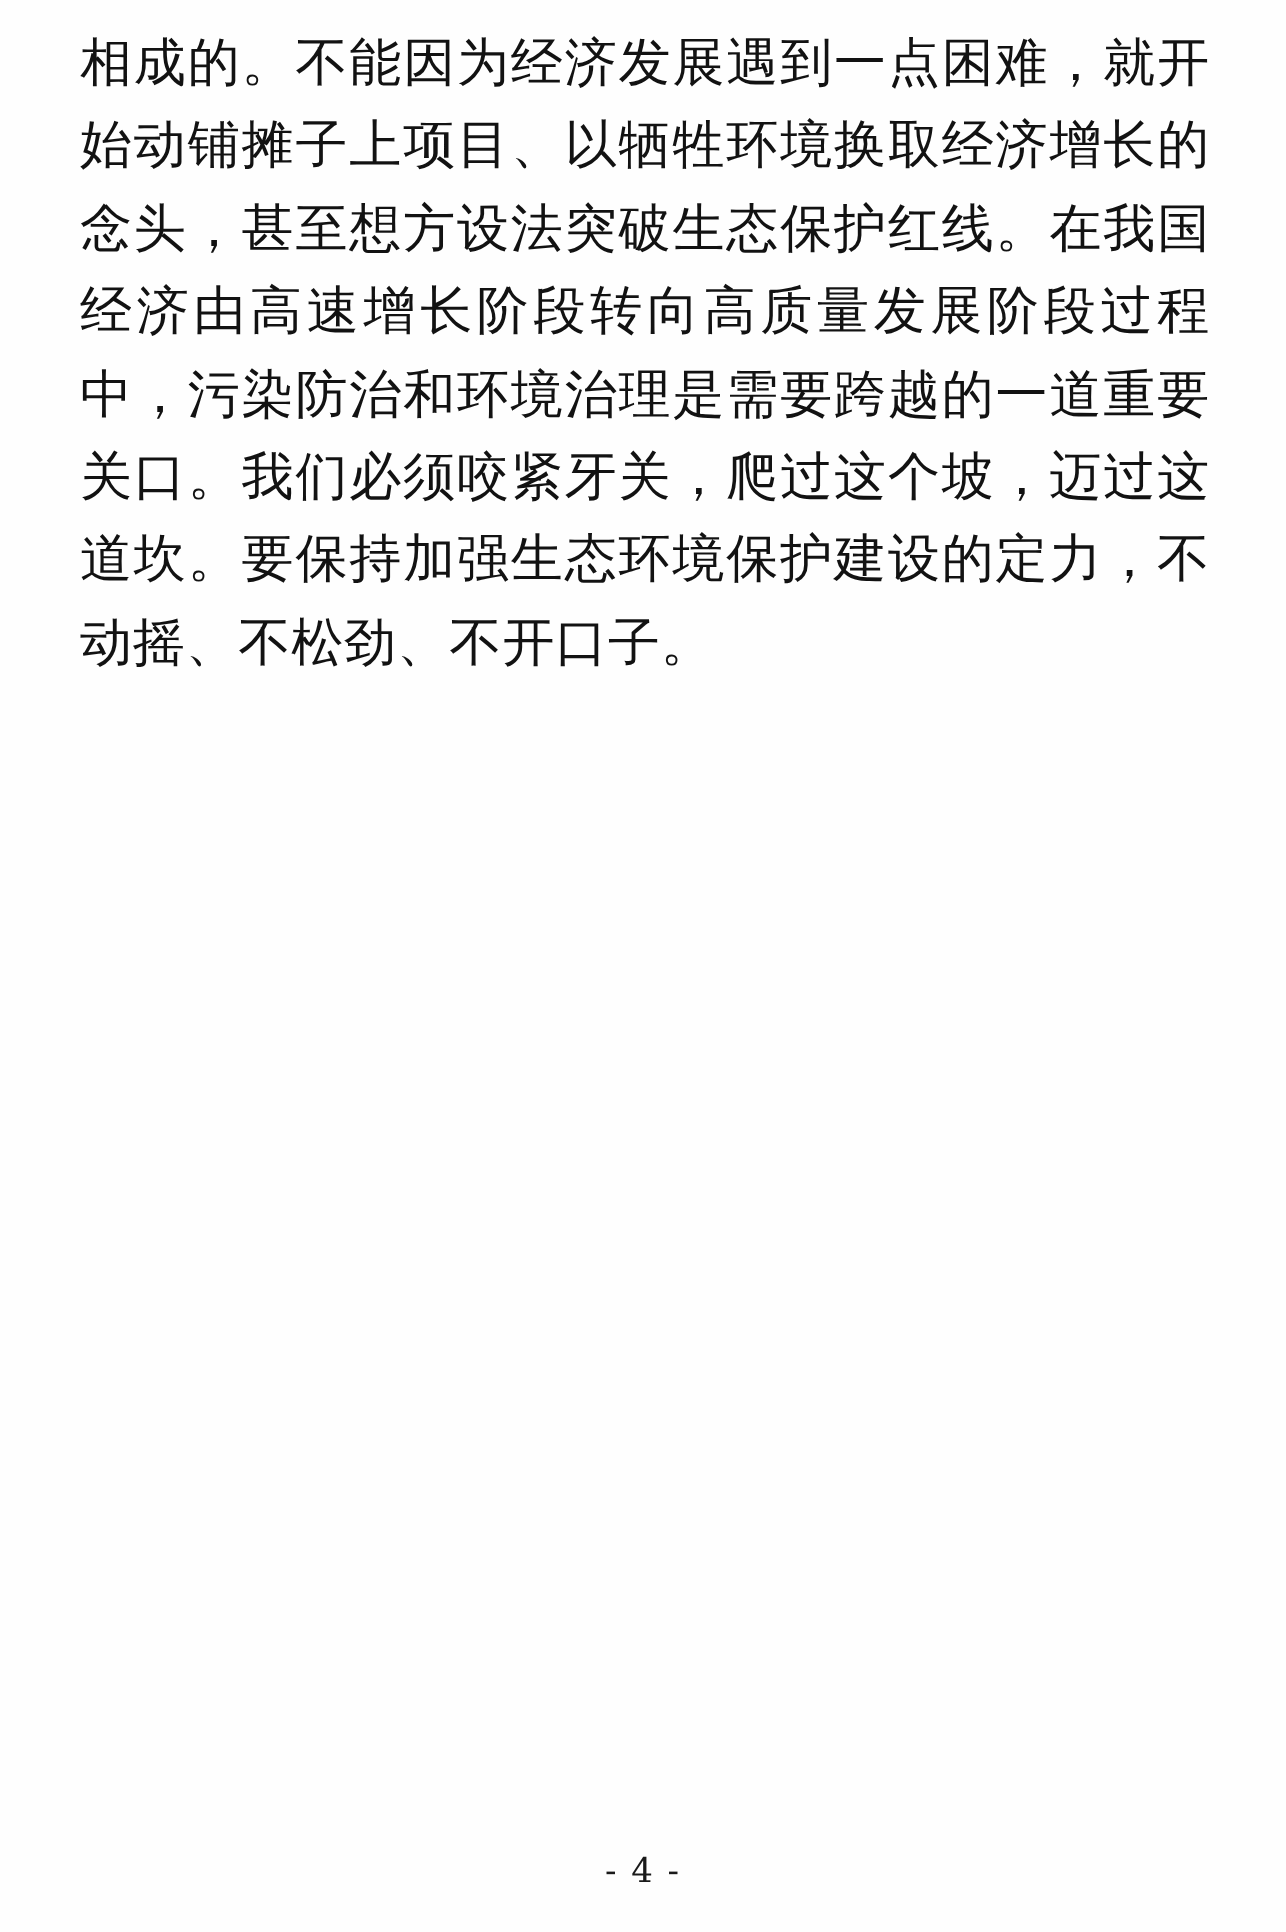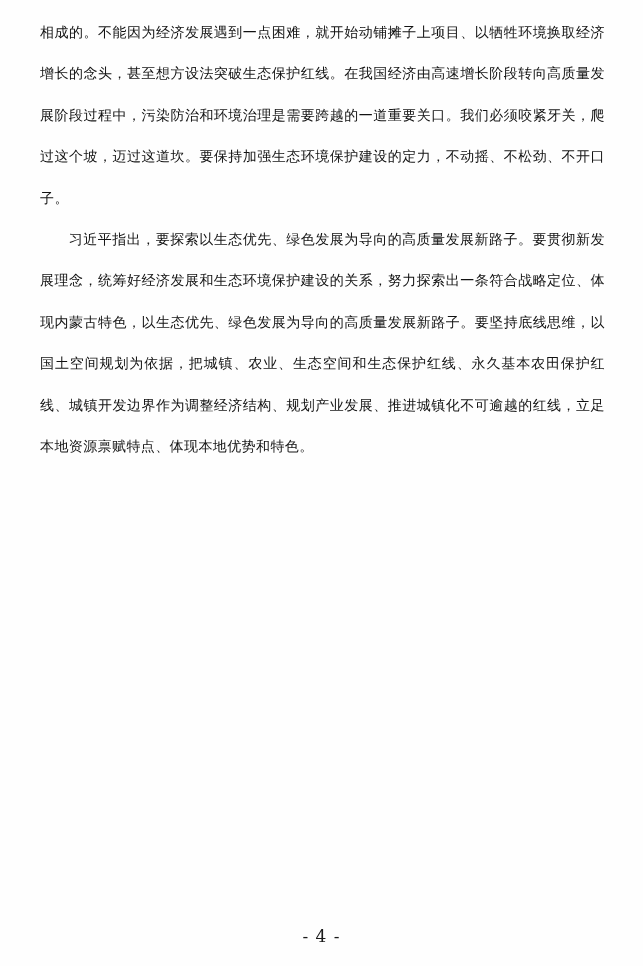--- a/index.html
+++ b/index.html
@@ -19,21 +19,21 @@
     width: 643px;
     height: 966px;
     background: #fefefe;
     box-sizing: border-box;
     padding: 12px 38px 0 40px;
   }
   .doc-body {
     width: 100%;
   }
   .para {
-    font-size: 14px;
+    font-size: 26px;
     line-height: 41.4px;
     text-align: justify;
     text-justify: inter-ideograph;
     letter-spacing: 0.4px;
     margin: 0 0 0 0;
     color: #121212;
     font-weight: 500;
   }
   .para.indent {
     text-indent: 2.05em;
@@ -52,16 +52,15 @@
     color: #1a1a1a;
     font-family: "DejaVu Serif", "Liberation Serif", serif;
   }
 </style>
 </head>
 <body>
 
 <div class="page">
   <div class="doc-body">
     <p class="para">相成的。不能因为经济发展遇到一点困难，就开始动铺摊子上项目、以牺牲环境换取经济增长的念头，甚至想方设法突破生态保护红线。在我国经济由高速增长阶段转向高质量发展阶段过程中，污染防治和环境治理是需要跨越的一道重要关口。我们必须咬紧牙关，爬过这个坡，迈过这道坎。要保持加强生态环境保护建设的定力，不动摇、不松劲、不开口子。</p>
-    <p class="para indent">习近平指出，要探索以生态优先、绿色发展为导向的高质量发展新路子。要贯彻新发展理念，统筹好经济发展和生态环境保护建设的关系，努力探索出一条符合战略定位、体现内蒙古特色，以生态优先、绿色发展为导向的高质量发展新路子。要坚持底线思维，以国土空间规划为依据，把城镇、农业、生态空间和生态保护红线、永久基本农田保护红线、城镇开发边界作为调整经济结构、规划产业发展、推进城镇化不可逾越的红线，立足本地资源禀赋特点、体现本地优势和特色。</p>
   </div>
   <div class="page-number">- 4 -</div>
 </div>
 
 </body></html>

